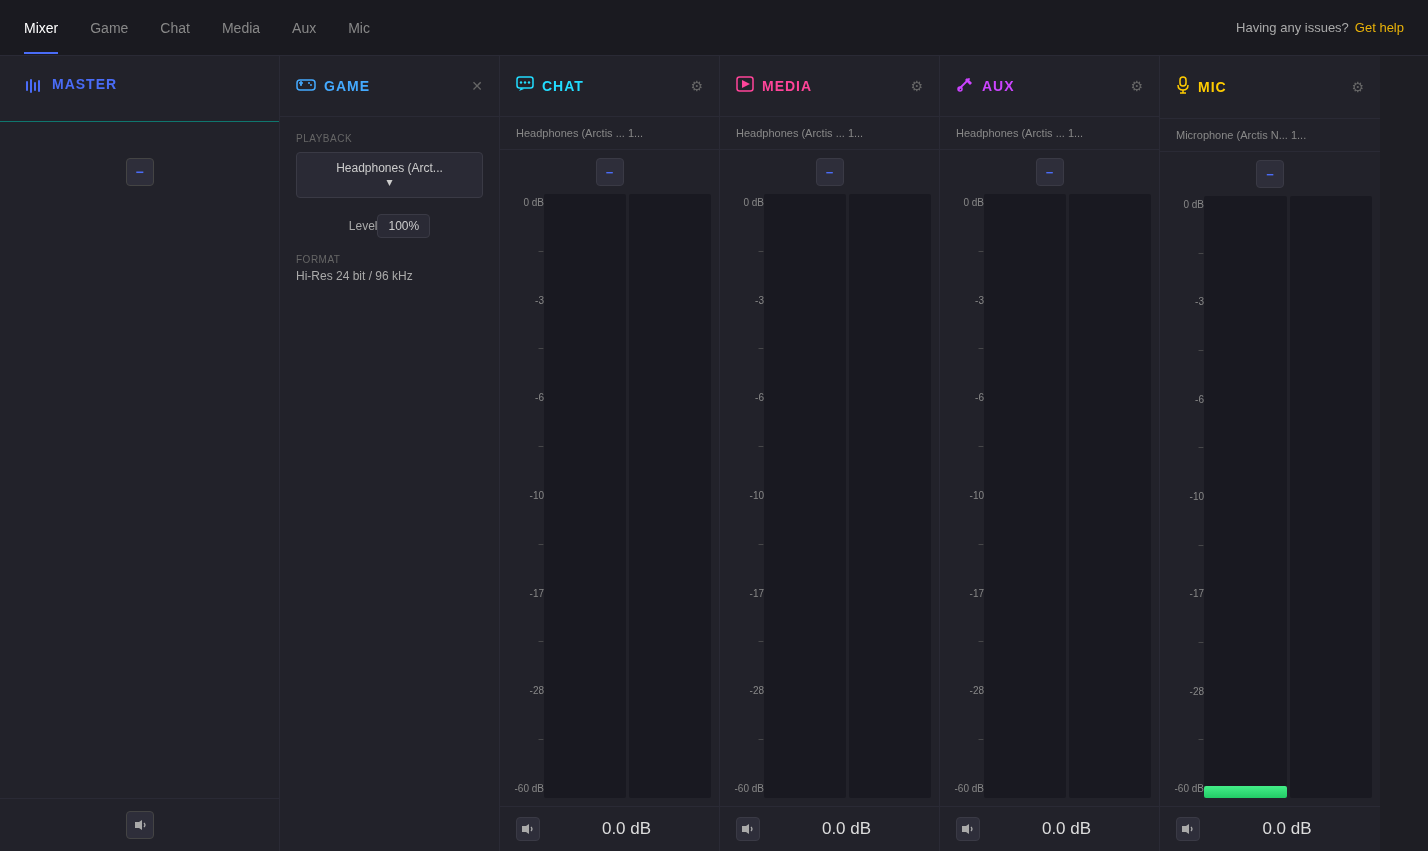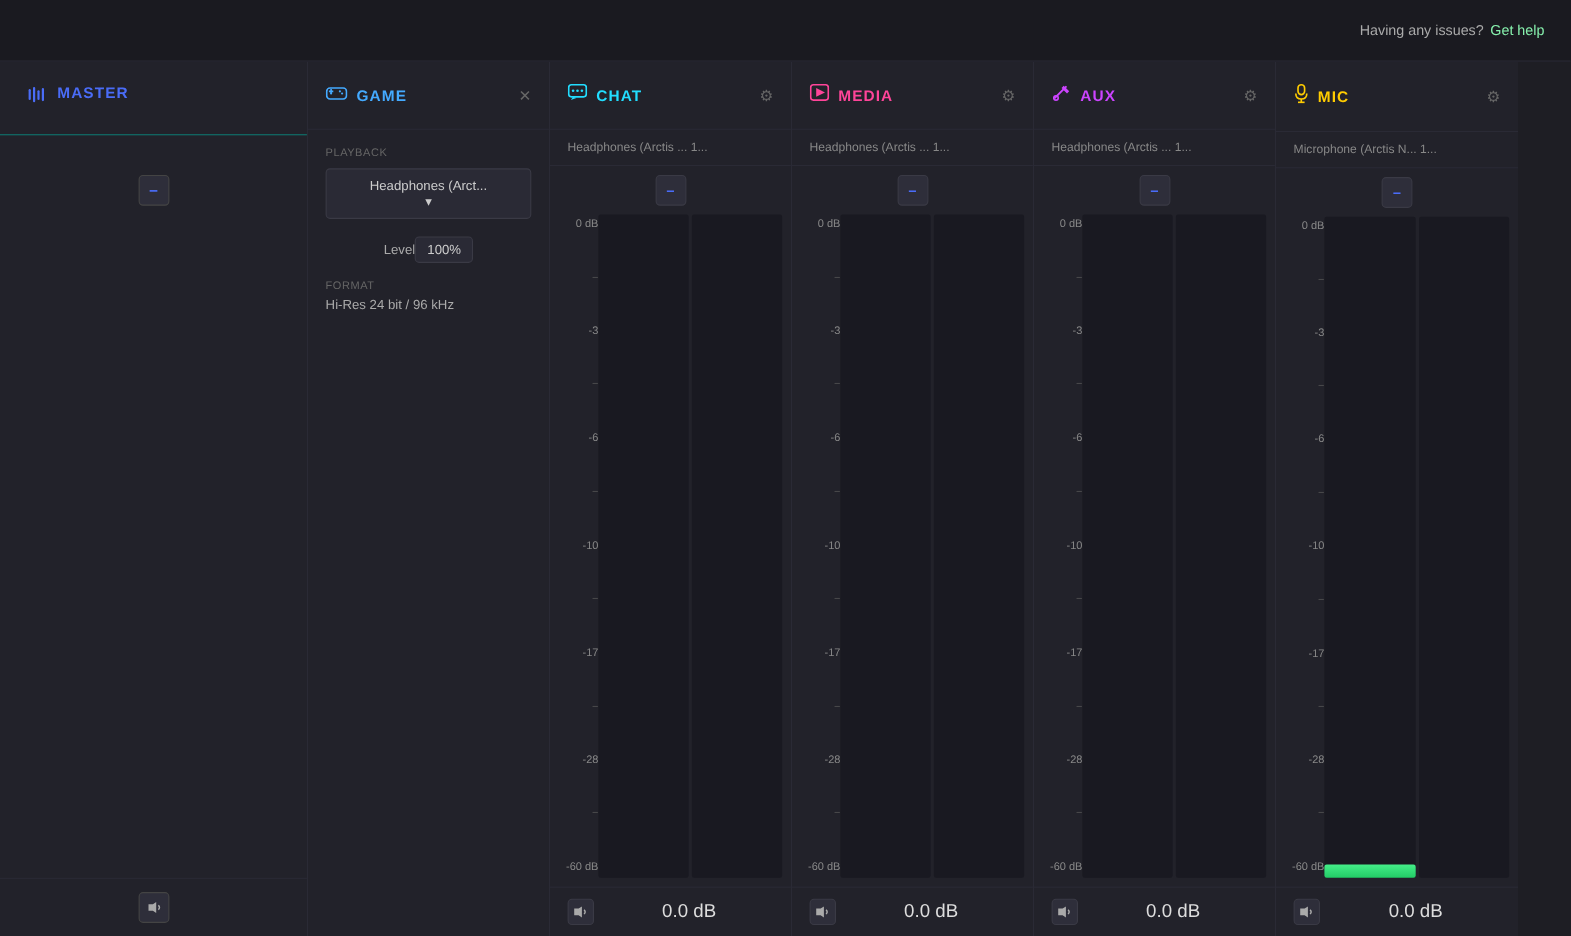--- a/index.html
+++ b/index.html
@@ -47,21 +47,21 @@
       background: #4a6cf7;
     }
     .nav-help {
       margin-left: auto;
       display: flex;
       align-items: center;
       gap: 6px;
       font-size: 13px;
     }
     .nav-help-text { color: #aaa; }
-    .nav-help-link { color: #86efac; cursor: pointer; }
+    .nav-help-link { color: #eab308; cursor: pointer; }
 
     
     .main {
       display: flex;
       height: calc(851px - 56px);
     }
 
     
     .master-panel {
       width: 280px;
@@ -300,20 +300,40 @@
     .meter-bar-fill {
       position: absolute;
       bottom: 0; left: 0; right: 0;
       border-radius: 2px;
     }
   </style>
 </head>
 <body>
 
 <div class="top-nav">
+  <div class="nav-items">
+    <div class="nav-item active">
+      <span>Mixer</span>
+    </div>
+    <div class="nav-item">
+      <span>Game</span>
+    </div>
+    <div class="nav-item">
+      <span>Chat</span>
+    </div>
+    <div class="nav-item">
+      <span>Media</span>
+    </div>
+    <div class="nav-item">
+      <span>Aux</span>
+    </div>
+    <div class="nav-item">
+      <span>Mic</span>
+    </div>
+  </div>
   <div class="nav-help">
     <span class="nav-help-text">Having any issues?</span>
     <span class="nav-help-link">Get help</span>
   </div>
 </div>
 
 <div class="main">
 
   <div class="master-panel">
     <div class="master-header">

